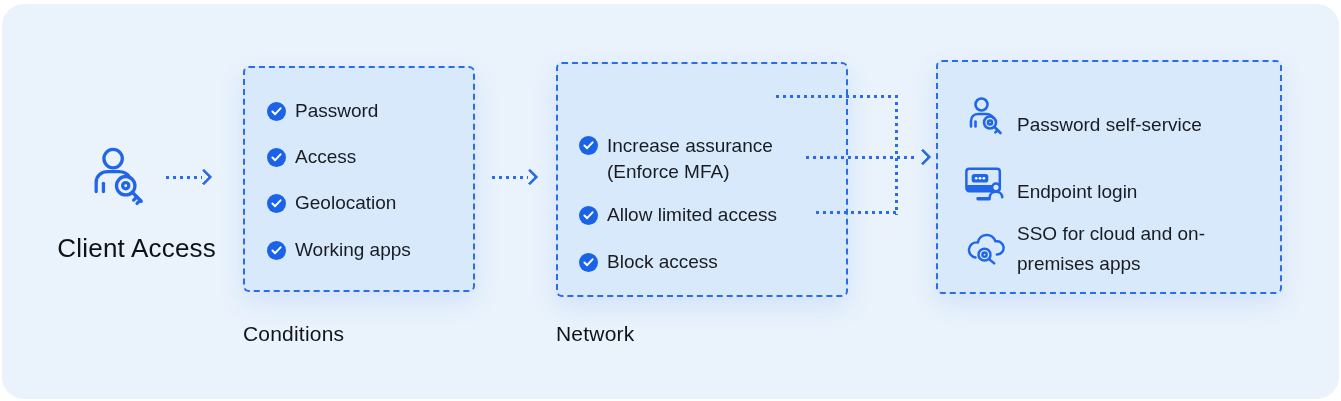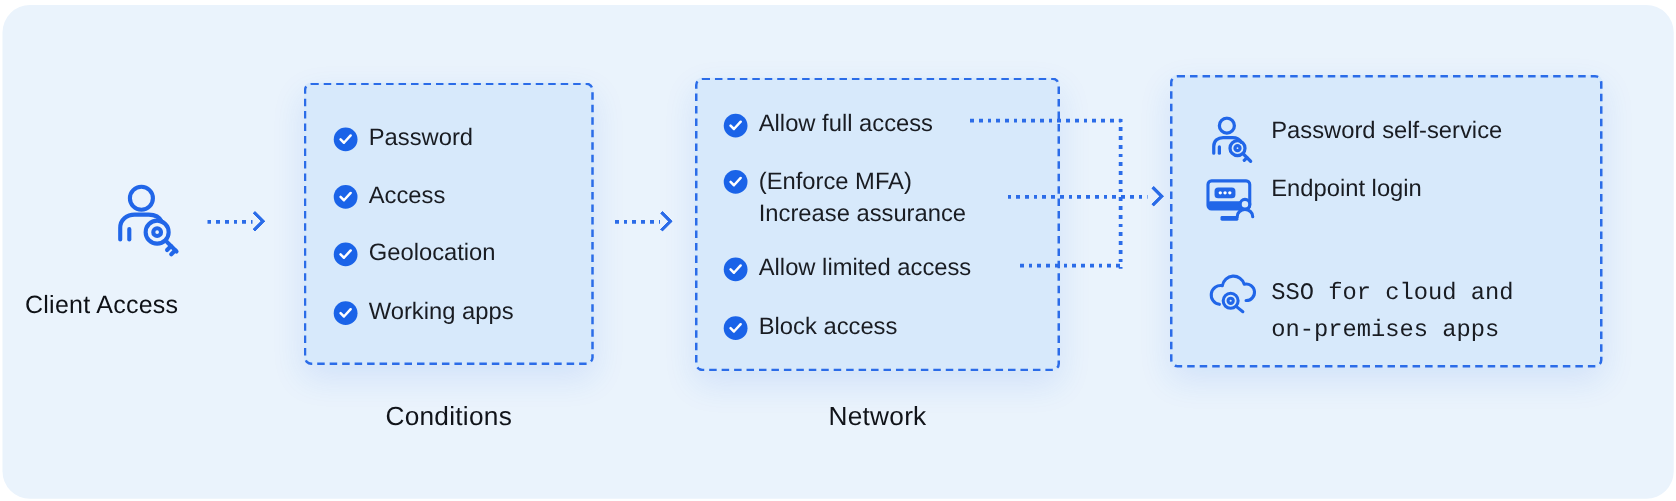--- a/index.html
+++ b/index.html
@@ -33,39 +33,39 @@
          display:flex;align-items:center;justify-content:center;}
   .badge svg{display:block;}
 
   .cond-r1{left:22px;top:31px;} .cond-r2{left:22px;top:77px;}
   .cond-r3{left:22px;top:123px;} .cond-r4{left:22px;top:170px;}
   .act-r1{left:21px;top:24px;} .act-r2{left:21px;top:69px;}
   .act-r3{left:21px;top:139px;text-align:center;} .act-r4{left:21px;top:186px;}
 
   
   .feat-row{position:absolute;left:26px;display:flex;gap:11px;}
-  .feat-r1{top:31px;height:44px;align-items:flex-start;}
-  .feat-r2{top:78px;height:44px;align-items:flex-start;}
-  .feat-r3{top:150px;align-items:flex-start;font-family:Liberation Mono, monospace;}
+  .feat-r1{top:31px;height:44px;align-items:flex-end;}
+  .feat-r2{top:98px;height:44px;align-items:flex-end;}
+  .feat-r3{top:150px;align-items:center;}
   .feat-icon{flex:0 0 auto;width:42px;display:flex;justify-content:center;}
   .feat-r3 .feat-icon{margin-top:4px;}
   .feat-label{font-size:19px;line-height:24px;color:#191c22;}
   .feat-r3 .feat-label{max-width:215px;line-height:30px;margin-top:7px;}
 
   
-  .col-title{position:absolute;top:322px;height:26px;text-align:center;
+  .col-title{position:absolute;top:322px;height:26px;text-align:left;
              font-size:21px;font-weight:500;color:#101319;letter-spacing:.2px;}
   #conditions-title{left:243px;width:232px;}
   #actions-title{left:556px;width:292px;}
   #features-title{left:936px;width:346px;}
 
   
   #client-icon{position:absolute;left:86px;top:145px;}
-  #client-label{position:absolute;left:20px;top:233px;width:196px;text-align:left;
-                font-size:20px;font-weight:500;color:#0e1116;letter-spacing:.2px;}
+  #client-label{position:absolute;left:20px;top:233px;width:196px;text-align:right;
+                font-size:26px;font-weight:500;color:#0e1116;letter-spacing:.2px;}
 
   
   .dot-h{position:absolute;height:3px;
          background:repeating-linear-gradient(90deg,var(--accent-blue) 0 3px,transparent 3px 7px);}
   .dot-v{position:absolute;width:3px;
          background:repeating-linear-gradient(180deg,var(--accent-blue) 0 3px,transparent 3px 7px);}
   .chev{position:absolute;width:12px;height:12px;border-top:3px solid var(--accent-blue);
         border-right:3px solid var(--accent-blue);transform:rotate(45deg);border-radius:1px;}
 
   #arrow1-line{left:166px;top:176px;width:36px;}
@@ -137,37 +137,29 @@
         </span>
       <span class="row-label">Working apps</span>
     </div>
   </section>
   <div class="col-title" id="conditions-title">Conditions</div>
 
   <div class="dot-h" id="arrow2-line"></div>
   <div class="chev" id="arrow2-head"></div>
 
   <section class="box" id="actions-box">
-    <div class="check-row act-r1">
-      <span class="badge">
-          <svg width="11" height="9" viewBox="0 0 12 10">
-            <path d="M1.5 5 L4.5 8 L10.5 1.5" stroke="#ffffff" stroke-width="2.2" fill="none" stroke-linecap="round" stroke-linejoin="round"></path>
-          </svg>
-        </span>
-      <span class="row-label">Allow full access</span>
-    </div>
     <div class="check-row two-line act-r2">
       <span class="badge">
           <svg width="11" height="9" viewBox="0 0 12 10">
             <path d="M1.5 5 L4.5 8 L10.5 1.5" stroke="#ffffff" stroke-width="2.2" fill="none" stroke-linecap="round" stroke-linejoin="round"></path>
           </svg>
         </span>
       <span class="row-label">
+        <span style="display:block">Increase assurance</span>
         <span style="display:block">(Enforce MFA)</span>
-        <span style="display:block">Increase assurance</span>
       </span>
     </div>
     <div class="check-row act-r3">
       <span class="badge">
           <svg width="11" height="9" viewBox="0 0 12 10">
             <path d="M1.5 5 L4.5 8 L10.5 1.5" stroke="#ffffff" stroke-width="2.2" fill="none" stroke-linecap="round" stroke-linejoin="round"></path>
           </svg>
         </span>
       <span class="row-label">Allow limited access</span>
     </div>

